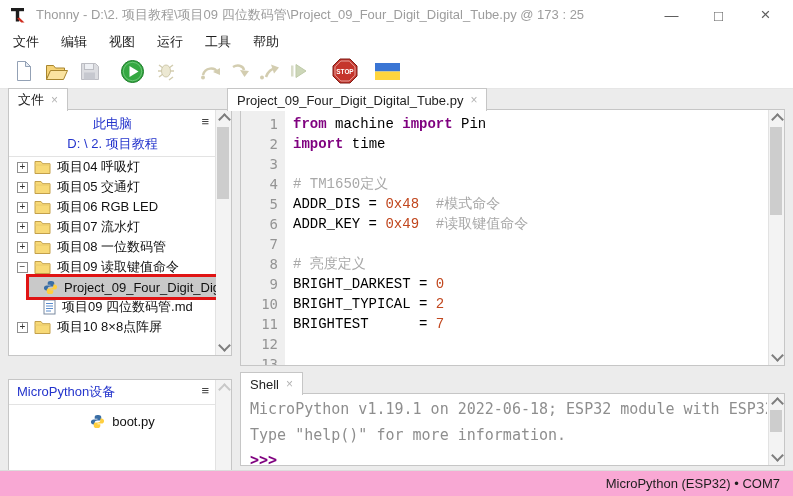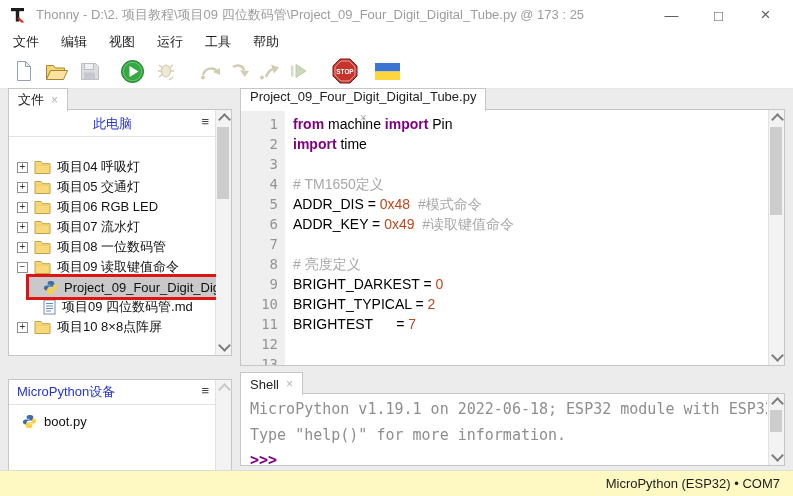--- a/index.html
+++ b/index.html
@@ -14,21 +14,21 @@
   .menubar{position:absolute;top:30px;left:0;width:100%;height:24px;background:#fff;display:flex;align-items:center;padding-left:2px;}
   .menu-item{padding:3px 11px;font-size:13px;color:#1f1f1f;}
   
   .toolbar{position:absolute;top:54px;left:0;width:100%;height:34px;background:#fff;border-bottom:1px solid #e6e6e6;display:flex;align-items:center;}
   .tb{width:27px;height:27px;display:flex;align-items:center;justify-content:center;flex:none;margin-left:6px;}
   .ml10{margin-left:10px}.ml16{margin-left:16px}.ml18{margin-left:18px}.ml2{margin-left:2px}.ml20{margin-left:20px}
   
   .tab{position:absolute;height:22px;background:#fff;border:1px solid #c6c6c6;border-bottom:none;display:flex;align-items:center;gap:7px;padding:0 9px;font-size:13px;color:#222;z-index:3;}
   .tab .x{color:#b3b3b3;font-size:12px;}
   #files-tab{left:8px;top:88px;}
-  #editor-tab{left:240px;top:88px;flex-direction:column;}
+  #editor-tab{left:227px;top:88px;}
   #shell-tab{left:240px;top:372px;}
   
   .panel{position:absolute;background:#fff;border:1px solid #c6c6c6;box-sizing:border-box;}
   #files-panel{left:8px;top:109px;width:224px;height:247px;}
   #device-panel{left:8px;top:362px;width:224px;height:106px;margin-top:17px;}
   #editor-panel{left:240px;top:109px;width:545px;height:257px;display:flex;overflow:hidden;}
   #shell-panel{left:240px;top:393px;width:545px;height:73px;overflow:hidden;}
   
   .fp-head{padding:4px 8px 2px 8px;border-bottom:1px solid #e3e3e3;margin-right:15px;}
   .fp-root{font-size:13px;color:var(--header_blue);line-height:20px;white-space:nowrap;text-align:center;}
@@ -44,36 +44,36 @@
   
   .sb{position:absolute;top:0;right:0;bottom:0;width:15px;background:#f3f3f3;border-left:1px solid #e2e2e2;}
   .chev{position:absolute;left:4px;width:7px;height:7px;}
   .chev-up{top:5px;border-left:2px solid #7d7d7d;border-top:2px solid #7d7d7d;transform:rotate(45deg);}
   .chev-down{bottom:5px;border-right:2px solid #7d7d7d;border-bottom:2px solid #7d7d7d;transform:rotate(45deg);}
   .chev.faded{border-color:#c8c8c8;}
   .thumb{position:absolute;left:1px;width:12px;background:#cdcdcd;}
   
   .dp-head{height:24px;display:flex;align-items:center;padding:0 8px;border-bottom:1px solid #e3e3e3;color:var(--header_blue);font-size:13px;margin-right:15px;}
   .dev-rows{padding-top:5px;}
-  .dev-row{height:22px;display:flex;align-items:center;gap:7px;padding-left:13px;font-size:13px;color:#111;}
+  .dev-row{height:22px;display:flex;align-items:center;gap:7px;padding-left:5px;font-size:13px;color:#111;justify-content:center;}
   
   .gutter{width:44px;background:#efefef;color:#949494;font-family:"DejaVu Sans Mono",monospace;font-size:14px;text-align:right;padding:4px 7px 0 0;box-sizing:border-box;flex:none;}
   .ln{height:20px;line-height:20px;}
-  .codecol{flex:1;padding:4px 0 0 8px;margin-right:15px;overflow:hidden;font-family:Liberation Sans, sans-serif;font-size:14px;}
+  .codecol{flex:1;padding:4px 0 0 8px;margin-right:15px;overflow:hidden;font-family:Liberation Mono, monospace;font-size:14px;}
   .cl{height:20px;line-height:20px;white-space:pre;}
   .tok-kw{color:var(--keyword);font-weight:bold;}
   .tok-num{color:var(--number);}
   .tok-cm{color:var(--comment);}
   .tok-pl{color:#000;}
   
   .shell-out{position:absolute;left:9px;top:2px;right:17px;bottom:0;overflow:hidden;font-family:"DejaVu Sans Mono",monospace;font-size:15px;color:#8e8e8e;}
   .shell-line{line-height:26px;white-space:pre;overflow:hidden;}
   .shell-prompt{line-height:24px;color:var(--prompt);font-weight:bold;font-size:15px;font-family:"DejaVu Sans Mono",monospace;}
   
-  .statusbar{position:absolute;left:0;bottom:0;width:100%;height:26px;background:#fef9c3;border-top:1px solid #dcdcdc;display:flex;align-items:center;justify-content:flex-end;padding-right:13px;box-sizing:border-box;font-size:13px;color:#1e1e1e;}
+  .statusbar{position:absolute;left:0;bottom:0;width:100%;height:26px;background:#f9a8d4;border-top:1px solid #dcdcdc;display:flex;align-items:center;justify-content:flex-end;padding-right:13px;box-sizing:border-box;font-size:13px;color:#1e1e1e;}
 </style>
 </head>
 <body>
 
 <div id="app">
 
   <div class="titlebar">
     <span class="app-icon">
       <svg width="17" height="17" viewBox="0 0 17 17">
         <rect x="1" y="1" width="13" height="3.2" fill="#1d1d1d"></rect>
@@ -175,20 +175,21 @@
   </div>
 
   <div class="tab" id="files-tab">
     <span>文件</span>
     <span class="x">×</span>
   </div>
 
   <div class="panel" id="files-panel">
     <div class="fp-head">
       <div class="fp-root">此电脑</div>
+      <div class="fp-root">D: \ 2. 项目教程</div>
     </div>
     <span class="burger" id="files-burger">≡</span>
     <div class="tree" id="file-tree">
         <div class="tree-row" style="padding-left: 8px;">
           <span class="expander">+</span>
           <span class="tico">
             <svg width="17" height="14" viewBox="0 0 17 14">
               <path d="M1 1.5h6l1.7 2.2H16v9.8H1z" fill="#f7d977" stroke="#c3a04a"></path>
               <path d="M1 5h15" stroke="#e8ca6c"></path>
             </svg>

